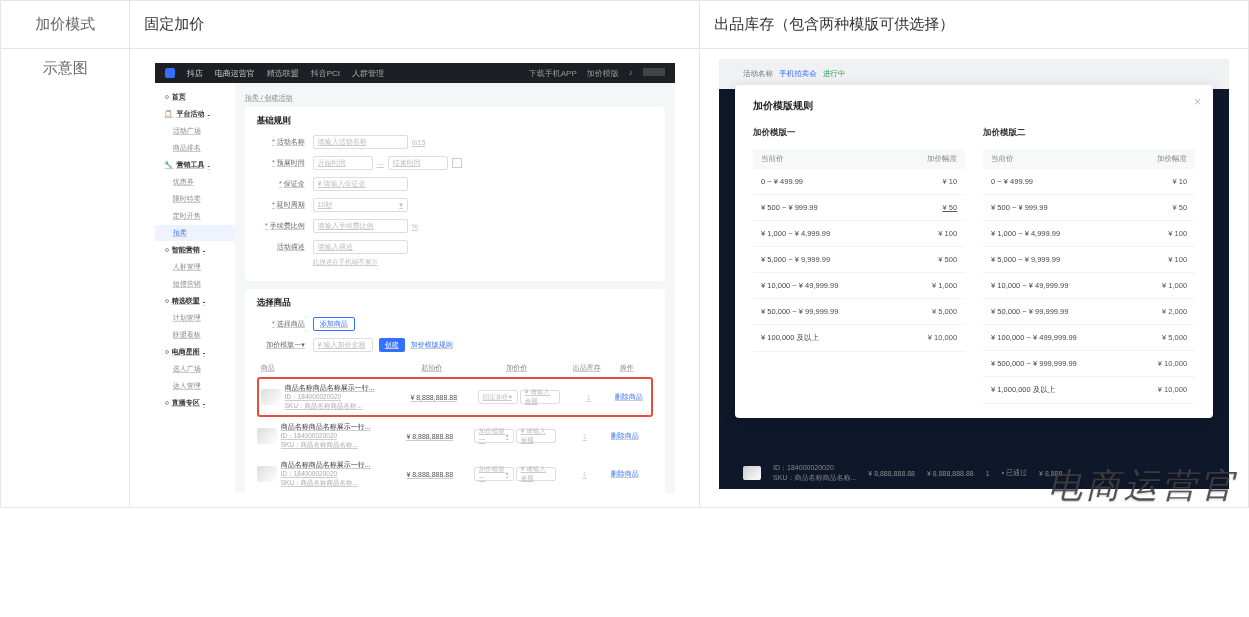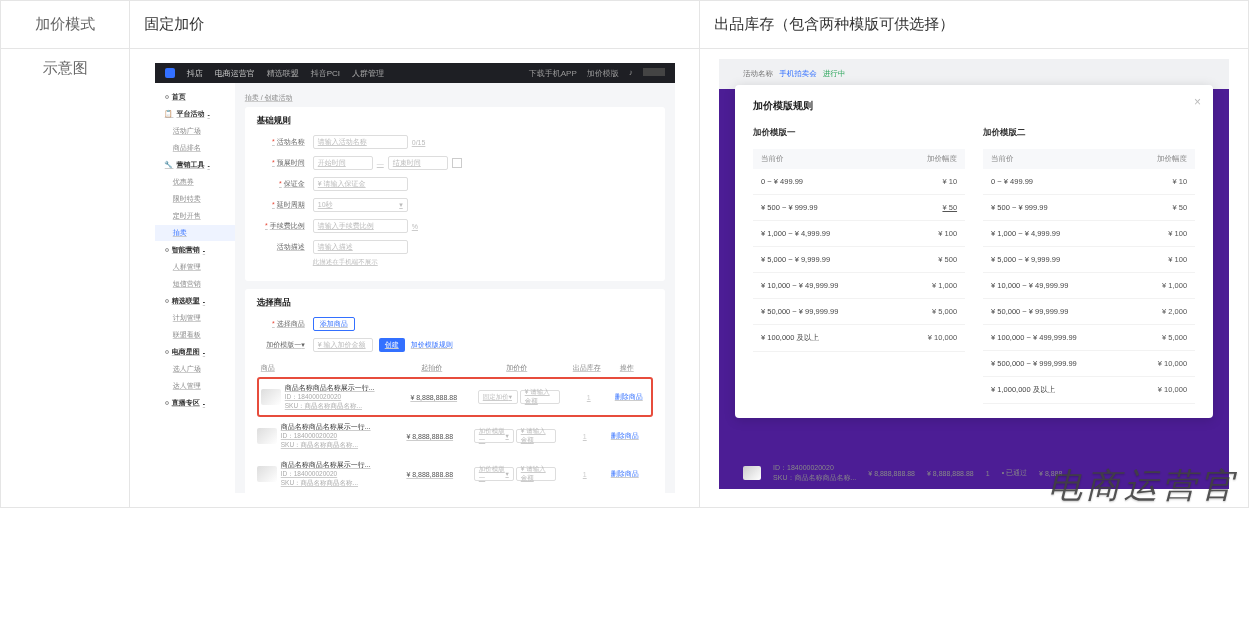--- a/index.html
+++ b/index.html
@@ -59,21 +59,21 @@
   .shotA .pinfo { width: 114px; }
   .shotA .pinfo .t { color: #333; }
   .shotA .pinfo .s { color: #aaa; font-size: 6.5px; }
   .shotA .pprice { width: 70px; text-align: center; color: #555; }
   .shotA .psel { width: 100px; display: flex; gap: 2px; justify-content: center; }
   .shotA .psel .inp { width: 40px; font-size: 6.5px; }
   .shotA .pqty { width: 40px; text-align: center; }
   .shotA .pop { width: 40px; text-align: center; color: #3370ff; }
 
   
-  .shotB { width: 510px; height: 430px; position: relative; background: #4c1d95; margin: 0 auto; font-size: 8px; color: #555; }
+  .shotB { width: 510px; height: 430px; position: relative; background: #0f172a; margin: 0 auto; font-size: 8px; color: #555; }
   .shotB .bg-strip { position: absolute; top: 0; left: 0; right: 0; height: 30px; background: #f0f1f3; padding: 10px 24px; font-size: 7.5px; color: #777; }
   .shotB .bg-strip .name { color: #3370ff; margin-left: 4px; }
   .shotB .bg-strip .tag { color: #2ba55b; margin-left: 4px; }
 
   .shotB .modal { position: absolute; top: 26px; left: 16px; right: 16px; background: #fff; border-radius: 4px; box-shadow: 0 2px 12px rgba(0,0,0,0.15); padding: 14px 18px; }
   .shotB .modal .mtitle { font-size: 10px; color: #222; font-weight: 600; margin-bottom: 14px; }
   .shotB .modal .close { position: absolute; top: 10px; right: 12px; color: #bbb; font-size: 12px; }
   .shotB .cols { display: flex; gap: 18px; }
   .shotB .col { flex: 1; }
   .shotB .col h5 { font-size: 8.5px; color: #333; font-weight: 600; margin-bottom: 10px; }

